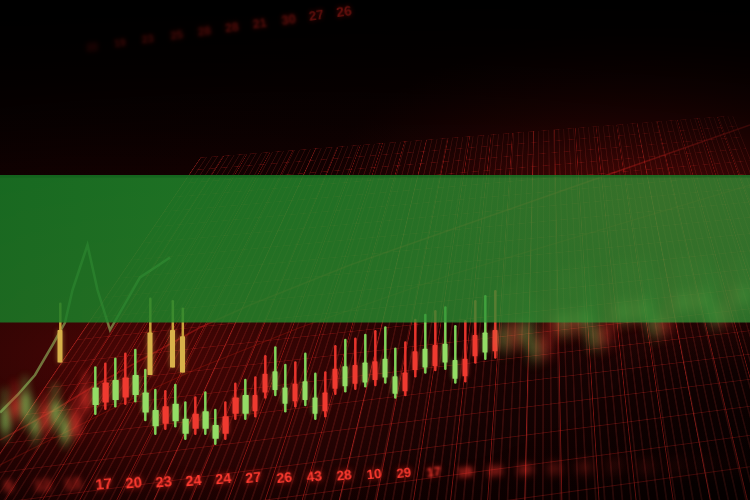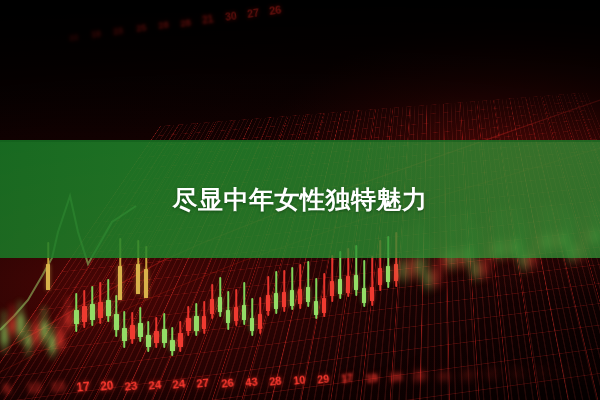--- a/index.html
+++ b/index.html
@@ -499,16 +499,15 @@
       <span class="axis-num" style="left: 439px; bottom: 15px; font-size: 9.875px; transform: rotate(-7.25deg); filter: blur(3.68px); opacity: 0.609;">31</span>
       <span class="axis-num" style="left: 463.167px; bottom: 15.8333px; font-size: 9.72917px; transform: rotate(-7.375deg); filter: blur(4.35px); opacity: 0.538167;">32</span>
       <span class="axis-num" style="left: 487.333px; bottom: 16.6667px; font-size: 9.58333px; transform: rotate(-7.5deg); filter: blur(5.01px); opacity: 0.467333;">37</span>
       <span class="axis-num" style="left: 511.5px; bottom: 17.5px; font-size: 9.4375px; transform: rotate(-7.625deg); filter: blur(5.68px); opacity: 0.3965;">26</span>
       <span class="axis-num" style="left: 535.667px; bottom: 18.3333px; font-size: 9.29167px; transform: rotate(-7.75deg); filter: blur(6.35px); opacity: 0.325667;">18</span>
       <span class="axis-num" style="left: 559.833px; bottom: 19.1667px; font-size: 9.14583px; transform: rotate(-7.875deg); filter: blur(7.01px); opacity: 0.254833;">22</span>
       <span class="axis-num" style="left: 584px; bottom: 20px; font-size: 9px; transform: rotate(-8deg); filter: blur(7.68px); opacity: 0.184;">30</span>
     </div>
 
   <div class="band">
-    <div class="headline line2">尽显中年女性独特魅力</div>
   </div>
 
 </div>
 
 </body></html>

